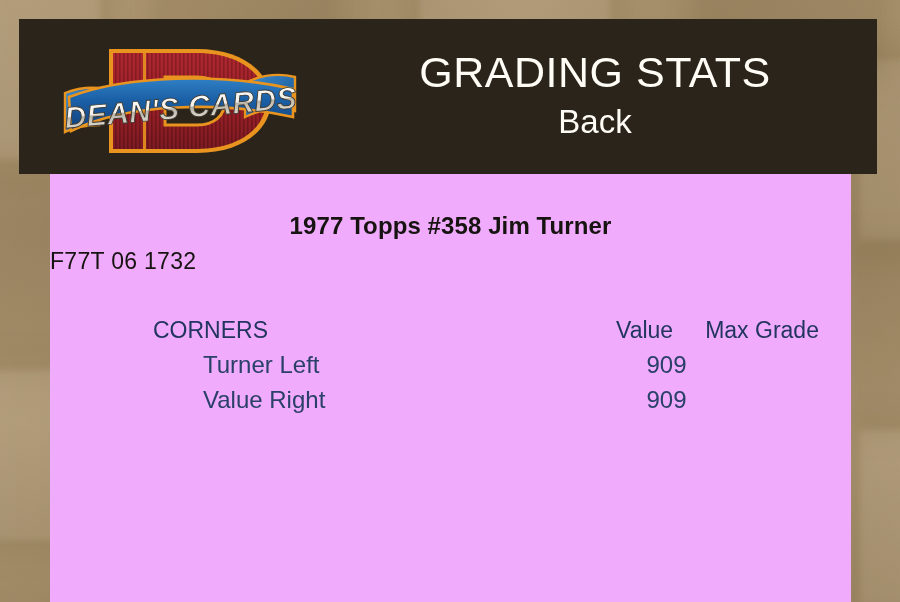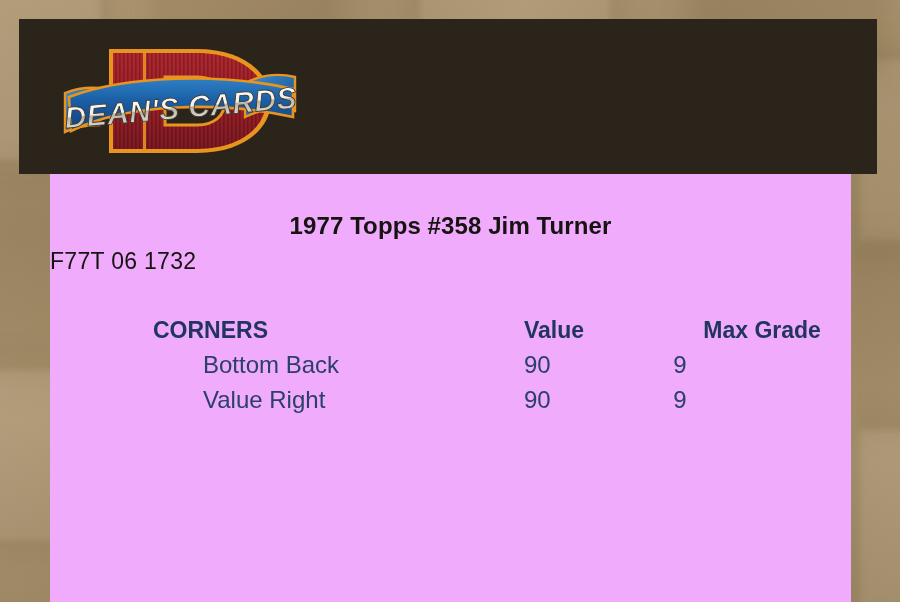--- a/index.html
+++ b/index.html
@@ -125,27 +125,27 @@
     border-collapse: collapse;
     color: #2b4069;
   }
   .stats-table th,
   .stats-table td {
     padding: 0;
     font-weight: normal;
   }
   .stats-table thead th {
     font-size: 23px;
-    font-weight: bold;
+    font-weight: normal;
     height: 34px;
     vertical-align: middle;
     color: #22355f;
   }
   .col-label  { width: 405px; text-align: left;   padding-left: 103px !important; }
-  .col-value  { width: 180px; text-align: left; }
+  .col-value  { width: 180px; text-align: right; }
   .col-max    { width: 216px; }
 
   .stats-table tbody td {
     font-size: 24px;
     height: 35px;
     vertical-align: middle;
     color: #2b4069;
   }
   .stats-table tbody td.col-label {
     padding-left: 153px !important;
@@ -214,38 +214,42 @@
         <path d="M198 52 C214 44 232 42 248 46 L248 80 C232 76 214 78 198 86 Z" fill="url(#ribbonTailGrad)" stroke="#e8941f" stroke-width="2.4"></path>
 
         <path d="M18 62 C28 58 40 56 52 57 L52 94 C40 94 28 96 18 101 Z" fill="url(#ribbonTailGrad)" stroke="#e8941f" stroke-width="2.4"></path>
 
         <path d="M22 66 C80 44 175 42 246 58 L246 86 C175 70 80 72 24 100 Z" fill="url(#ribbonGrad)" stroke="#e8941f" stroke-width="2.6"></path>
 
         <text x="134" y="87" text-anchor="middle" font-family="'Liberation Sans', sans-serif" font-size="30" font-weight="bold" font-style="italic" letter-spacing="0.5" fill="url(#letterGrad)" stroke="#3c3831" stroke-width="0.9" transform="rotate(-5 134 80)">DEAN'S CARDS</text>
       </svg>
     </div>
 
+    <div class="header-titles">
+      <div class="header-title">GRADING STATS</div>
+      <div class="header-subtitle">Back</div>
+    </div>
   </div>
 
   <div class="content-panel">
 
     <div class="card-title">1977 Topps #358 Jim Turner</div>
     <div class="card-serial">F77T 06 1732</div>
 
     <table class="stats-table">
       <thead>
         <tr>
           <th class="col-label">CORNERS</th>
           <th class="col-value">Value</th>
           <th class="col-max">Max Grade</th>
         </tr>
       </thead>
       <tbody>
         <tr>
-          <td class="col-label">Bottom Back</td>
+          <td class="col-label">Turner Left</td>
           <td class="col-value">90</td>
           <td class="col-max">9</td>
         </tr>
         <tr>
           <td class="col-label">Value Right</td>
           <td class="col-value">90</td>
           <td class="col-max">9</td>
         </tr>
       </tbody>
     </table>

